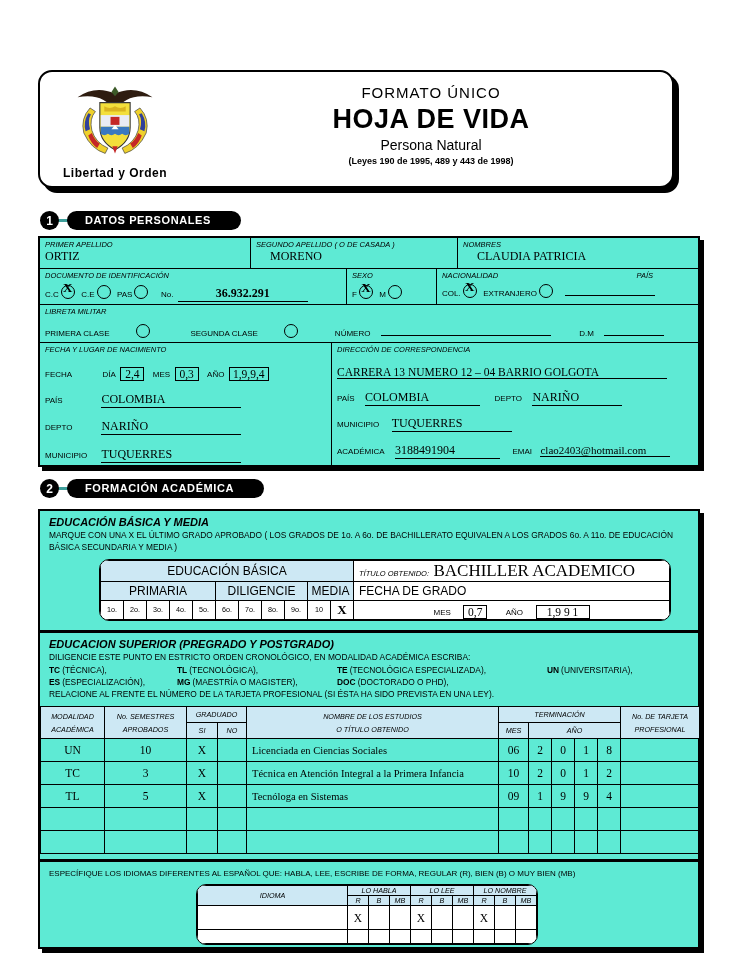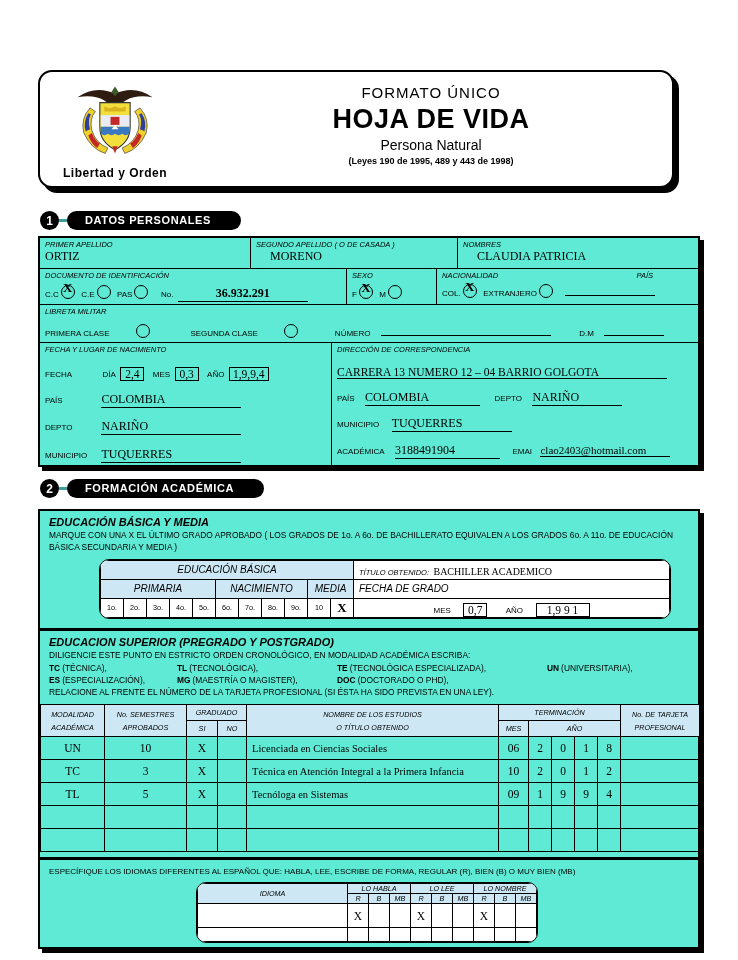--- a/index.html
+++ b/index.html
@@ -55,21 +55,21 @@
   
   .sec{padding:5px 9px;}
   .sec-h{font-weight:bold;font-style:italic;font-size:11px;}
   .instr{font-size:8.4px;line-height:1.4;margin-top:2px;}
   .divider{height:3px;background:#000;flex:none;}
 
   .rwrap{border:1.5px solid #000;border-radius:10px;overflow:hidden;background:#fff;}
   table{border-collapse:collapse;}
   td,th{border:1px solid #000;font-weight:normal;padding:0 2px;box-sizing:border-box;}
   .blue{background:#cde8f4;}
-  .thi{font-style:italic;font-size:10px;text-align:center;}
+  .thi{font-size:12px;text-align:center;}
   .tleft{text-align:left;padding-left:5px;}
   .gcell{font-size:7.2px;text-align:center;height:26px;border-radius:7px;}
   .markcell{font-family:"Liberation Serif",serif;font-size:13px;font-weight:bold;}
   .cval{font-family:"Liberation Serif",serif;font-size:11.5px;text-align:center;}
 
   #basicwrap{margin:5px 0 4px 50px;width:570px;}
   #basictbl{width:100%;}
   #basictbl td{height:19px;}
 
   .mline{display:flex;font-size:8.4px;margin-top:2px;}
@@ -264,26 +264,26 @@
             <col style="width:23px">
             <col style="width:23px">
             <col style="width:23px">
           <col>
         </colgroup>
         <tbody>
             <tr>
           <td colspan="11" class="blue thi">EDUCACIÓN BÁSICA</td>
           <td class="tleft">
             <span class="lbl" style="font-size:7.5px;">TÍTULO OBTENIDO:</span>
-            <span class="val" style="font-size:10px;text-align:center;">BACHILLER ACADEMICO</span>
+            <span class="val" style="font-size:17px;text-align:center;">BACHILLER ACADEMICO</span>
           </td>
         </tr>
         <tr>
           <td colspan="5" class="blue thi">PRIMARIA</td>
-          <td colspan="4" class="blue thi">NACIMIENTO</td>
+          <td colspan="4" class="blue thi">DILIGENCIE</td>
           <td colspan="2" class="blue thi">MEDIA</td>
           <td class="tleft thi">FECHA DE GRADO</td>
         </tr>
         <tr>
           <td class="gcell">1o.</td>
           <td class="gcell">2o.</td>
           <td class="gcell">3o.</td>
           <td class="gcell">4o.</td>
           <td class="gcell">5o.</td>
           <td class="gcell">6o.</td>

